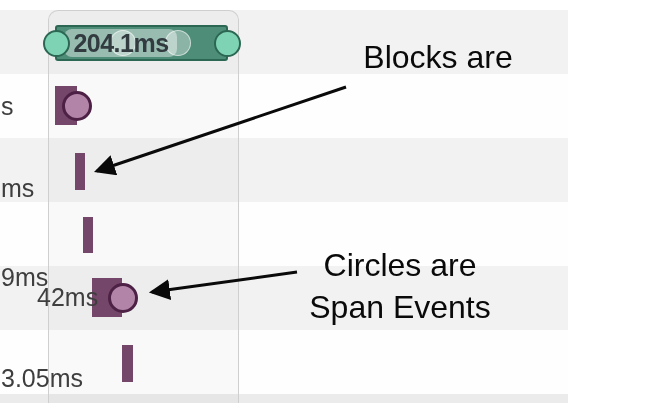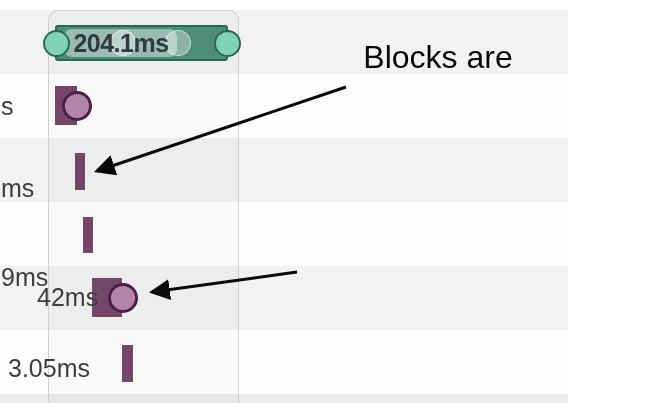--- a/index.html
+++ b/index.html
@@ -74,32 +74,36 @@
     <div class="row-label" style="top: 188px;">ms</div>
     <div class="span-block" style="left: 75px; top: 153px; width: 10px; height: 37px;"></div>
 
     <div class="row-label" style="top: 233px; margin-top: 44px;">9ms</div>
     <div class="span-block" style="left: 83px; top: 217px; width: 10px; height: 36px;"></div>
 
     <div class="row-label" style="top: 297px; margin-left: 36px;">42ms</div>
     <div class="span-block" style="left: 92px; top: 278px; width: 30px; height: 39px;"></div>
     <div class="event-circle" style="left: 108px; top: 283px; width: 30px; height: 30px;"></div>
 
-    <div class="row-label" style="top: 368px; padding-left: 7px;">3.05ms</div>
+    <div class="row-label" style="top: 378px;">3.05ms</div>
     <div class="span-block" style="left: 122px; top: 345px; width: 11px; height: 37px;"></div>
 
   </div>
 
   <svg id="arrows" viewBox="0 0 646 403">
     <defs>
       <marker id="ah" viewBox="0 0 10 10" refX="8.5" refY="5" markerWidth="7" markerHeight="7" orient="auto-start-reverse">
         <path d="M0,0 L10,5 L0,10 z" fill="#0a0a0a"></path>
       </marker>
     </defs>
     <line stroke="#0a0a0a" stroke-width="3" marker-end="url(#ah)" x1="346" y1="87" x2="97" y2="171"></line>
     <line stroke="#0a0a0a" stroke-width="3" marker-end="url(#ah)" x1="297" y1="272" x2="152" y2="292"></line>
   </svg>
 
   <div class="annotation" style="left: 438px; top: 36px;">
     <span>Blocks are</span>
   </div>
+  <div class="annotation" style="left: 400px; top: 244px;">
+    <span>Circles are</span>
+    <span>Span Events</span>
+  </div>
 
 </div>
 
 </body></html>

